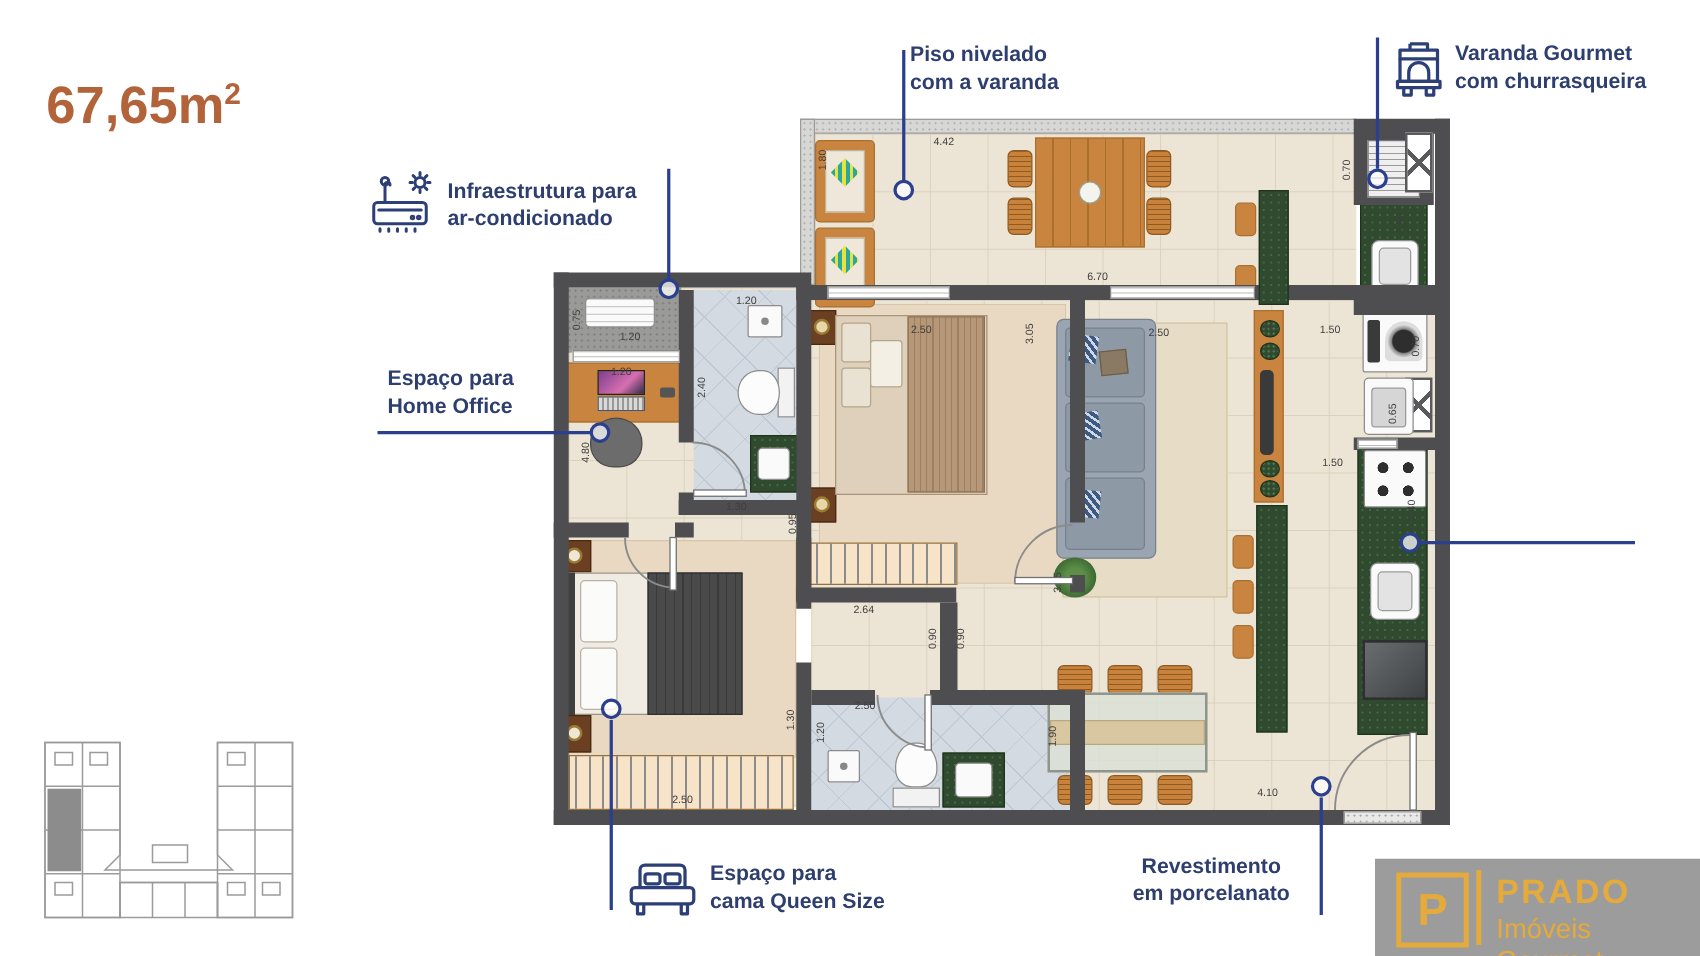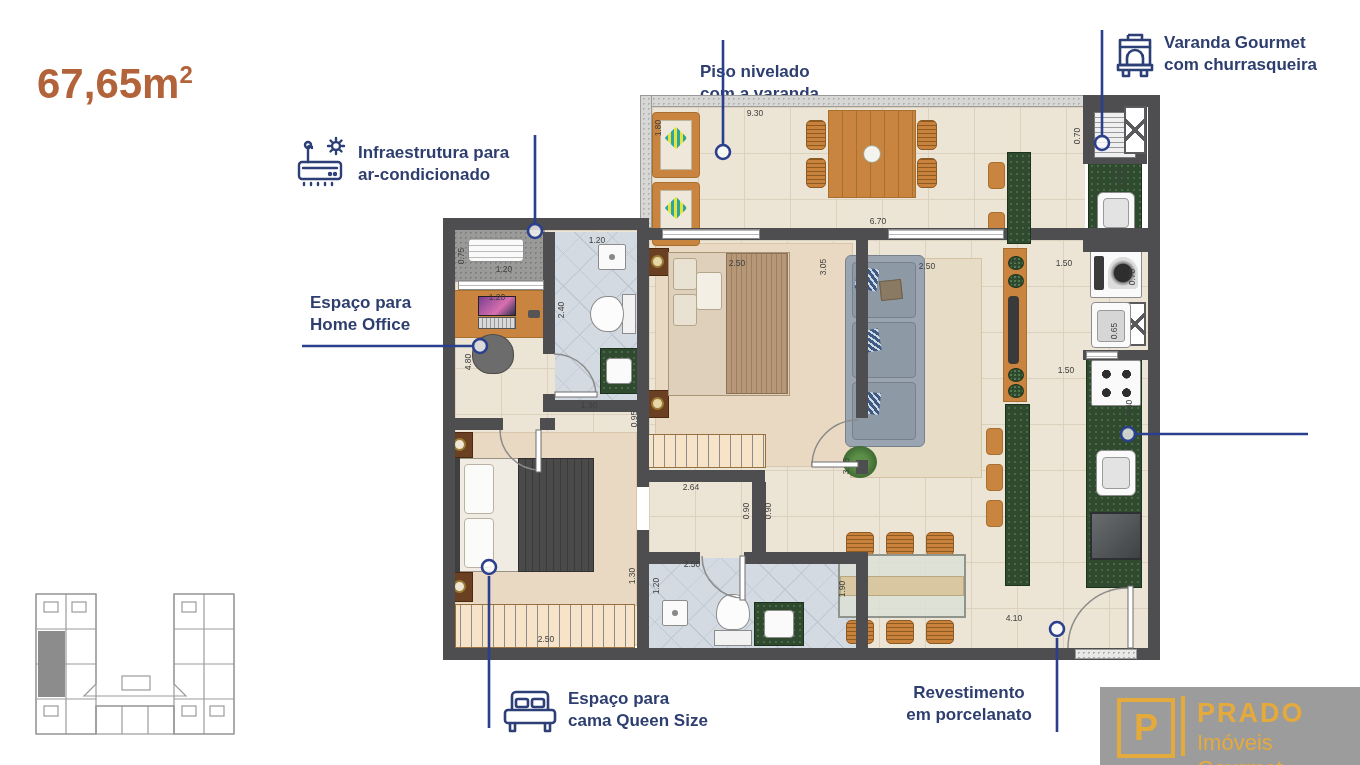--- a/index.html
+++ b/index.html
@@ -220,21 +220,21 @@
   <div class="wall" style="left:443px;top:648px;width:717px;height:12px;"></div>
   <div class="wall" style="left:1083px;top:240px;width:65px;height:12px;"></div>
   <div class="wall" style="left:1083px;top:350px;width:65px;height:10px;"></div>
 
   <div class="win" style="left:662px;top:229px;width:98px;height:10px;"></div>
   <div class="win" style="left:888px;top:229px;width:116px;height:10px;"></div>
   <div class="win" style="left:1086px;top:351px;width:32px;height:8px;"></div>
   <div class="hatch" style="left:1075px;top:649px;width:62px;height:10px;"></div>
 
   <div id="dims-layer">
-      <span class="dim" style="left: 755px; top: 113px; transform: translate(-50%, -50%) rotate(0deg);">9.30</span>
+      <span class="dim" style="left: 755px; top: 113px; transform: translate(-50%, -50%) rotate(0deg);">4.42</span>
       <span class="dim" style="left: 658px; top: 128px; transform: translate(-50%, -50%) rotate(-90deg);">1.80</span>
       <span class="dim" style="left: 878px; top: 221px; transform: translate(-50%, -50%) rotate(0deg);">6.70</span>
       <span class="dim" style="left: 1077px; top: 136px; transform: translate(-50%, -50%) rotate(-90deg);">0.70</span>
       <span class="dim" style="left: 1120px; top: 179px; transform: translate(-50%, -50%) rotate(-90deg);">1.90</span>
       <span class="dim" style="left: 737px; top: 263px; transform: translate(-50%, -50%) rotate(0deg);">2.50</span>
       <span class="dim" style="left: 823px; top: 267px; transform: translate(-50%, -50%) rotate(-90deg);">3.05</span>
       <span class="dim" style="left: 927px; top: 266px; transform: translate(-50%, -50%) rotate(0deg);">2.50</span>
       <span class="dim" style="left: 1064px; top: 263px; transform: translate(-50%, -50%) rotate(0deg);">1.50</span>
       <span class="dim" style="left: 1132px; top: 277px; transform: translate(-50%, -50%) rotate(-90deg);">0.70</span>
       <span class="dim" style="left: 1114px; top: 331px; transform: translate(-50%, -50%) rotate(-90deg);">0.65</span>
@@ -251,21 +251,21 @@
       <span class="dim" style="left: 589px; top: 405px; transform: translate(-50%, -50%) rotate(0deg);">1.30</span>
       <span class="dim" style="left: 634px; top: 419px; transform: translate(-50%, -50%) rotate(-90deg);">0.95</span>
       <span class="dim" style="left: 691px; top: 487px; transform: translate(-50%, -50%) rotate(0deg);">2.64</span>
       <span class="dim" style="left: 746px; top: 511px; transform: translate(-50%, -50%) rotate(-90deg);">0.90</span>
       <span class="dim" style="left: 768px; top: 511px; transform: translate(-50%, -50%) rotate(-90deg);">0.90</span>
       <span class="dim" style="left: 632px; top: 576px; transform: translate(-50%, -50%) rotate(-90deg);">1.30</span>
       <span class="dim" style="left: 692px; top: 564px; transform: translate(-50%, -50%) rotate(0deg);">2.50</span>
       <span class="dim" style="left: 656px; top: 586px; transform: translate(-50%, -50%) rotate(-90deg);">1.20</span>
       <span class="dim" style="left: 546px; top: 639px; transform: translate(-50%, -50%) rotate(0deg);">2.50</span>
       <span class="dim" style="left: 842px; top: 589px; transform: translate(-50%, -50%) rotate(-90deg);">1.90</span>
-      <span class="dim" style="left: 1014px; top: 618px; transform: translate(-50%, -50%) rotate(0deg); text-align: center;">4.10</span>
+      <span class="dim" style="left: 1014px; top: 634px; transform: translate(-50%, -50%) rotate(0deg); text-align: center;">4.10</span>
     </div>
 
   <svg id="overlay" width="1360" height="765" viewBox="0 0 1360 765">
 
     <g stroke="#8b8b8b" stroke-width="1.5" fill="none">
       <path d="M1128,588 A60,60 0 0 0 1068,648"></path>
       <path d="M812,466 A46,46 0 0 1 858,420"></path>
       <path d="M540,470 A40,40 0 0 1 500,430"></path>
       <path d="M596,396 A42,42 0 0 0 554,354"></path>
       <path d="M744,598 A42,42 0 0 1 702,556"></path>
@@ -291,21 +291,21 @@
       <circle cx="723" cy="152" r="7"></circle>
       <circle cx="1102" cy="143" r="7"></circle>
       <circle cx="535" cy="231" r="7"></circle>
       <circle cx="480" cy="346" r="7"></circle>
       <circle cx="1128" cy="434" r="7"></circle>
       <circle cx="489" cy="567" r="7"></circle>
       <circle cx="1057" cy="629" r="7"></circle>
     </g>
   </svg>
 
-  <div class="callout" style="left:700px;top:33px;margin-top:28px;">
+  <div class="callout" style="left:728px;top:33px;">
     <div>Piso nivelado</div>
     <div>com a varanda</div>
   </div>
 
   <svg class="abs" style="left:1112px;top:32px;z-index:10;" width="46" height="46" viewBox="0 0 46 46">
     <g stroke="#2c3f76" stroke-width="2.6" fill="none" stroke-linejoin="round">
       <path d="M16,3 H30 V8 M16,8 V3 M8,8 H38 V15 H8 Z"></path>
       <path d="M8,15 V33 H38 V15"></path>
       <path d="M15,33 V26 A8,8 0 0 1 31,26 V33"></path>
       <path d="M6,33 H40 V38 H6 Z"></path>

